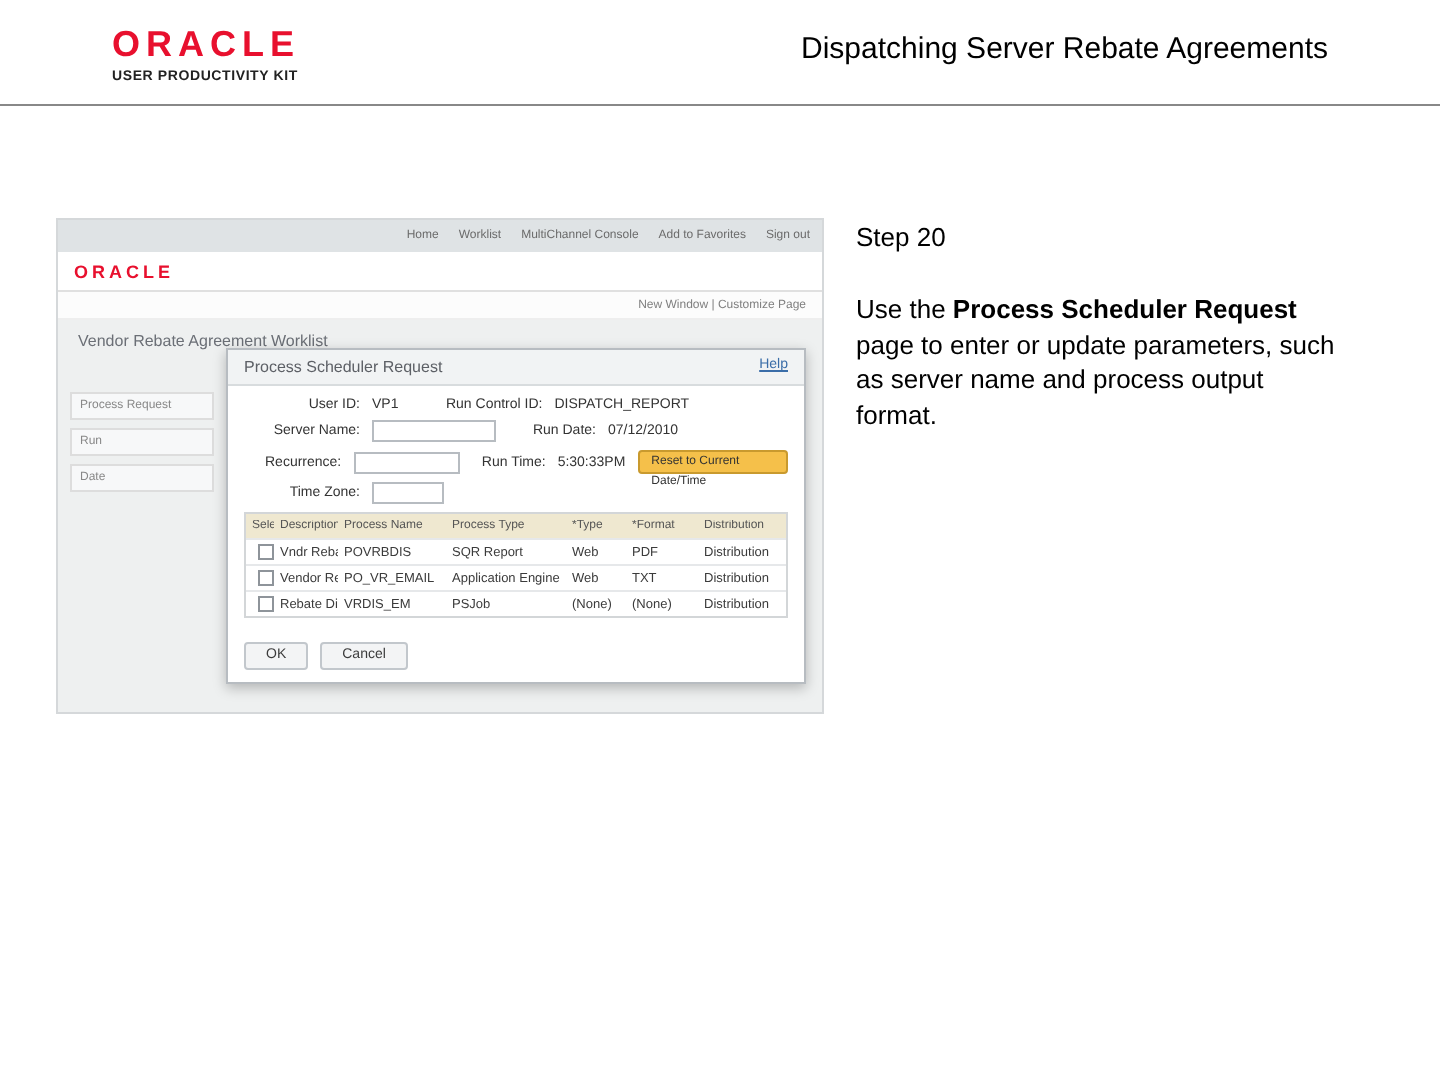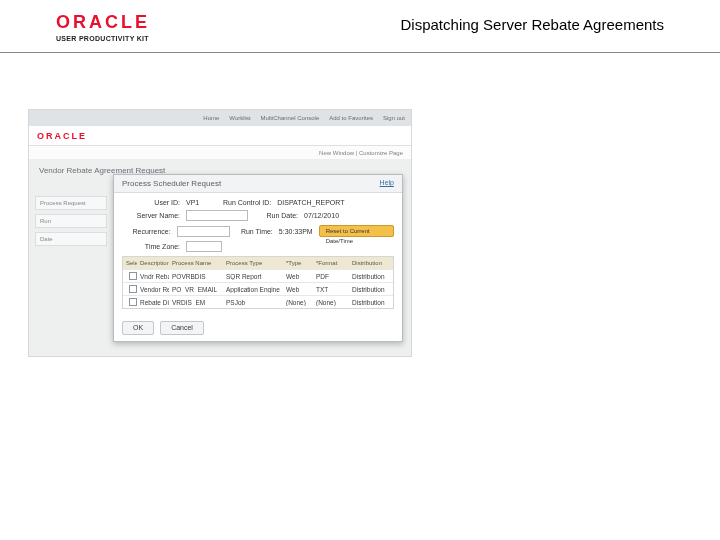--- a/index.html
+++ b/index.html
@@ -191,21 +191,21 @@
         <span>MultiChannel Console</span>
         <span>Add to Favorites</span>
         <span>Sign out</span>
       </div>
       <div class="app-red">
         <span class="mini-oracle">ORACLE</span>
       </div>
       <div class="subnav">
         <span>New Window | Customize Page</span>
       </div>
-      <div class="section-title">Vendor Rebate Agreement Request</div>
+      <div class="section-title">Vendor Rebate Agreement Worklist</div>
 
       <div class="side-panel">
         <div class="sp-item">Process Request</div>
         <div class="sp-item">Run</div>
         <div class="sp-item">Date</div>
       </div>
 
       <div class="modal">
         <div class="modal-title">
           <span>Process Scheduler Request</span>
@@ -282,13 +282,19 @@
           </div>
         </div>
         <div class="buttons">
           <span class="b">OK</span>
           <span class="b">Cancel</span>
         </div>
       </div>
     </div>
   </div>
 
+  <div class="right-col">
+    <div class="step-num">Step 20</div>
+    <div class="step-text">
+      <span>Use the </span><span class="bold">Process Scheduler Request</span><span> page to enter or update parameters, such as server name and process output format.</span>
+    </div>
+  </div>
 </div>
 
 </body></html>

